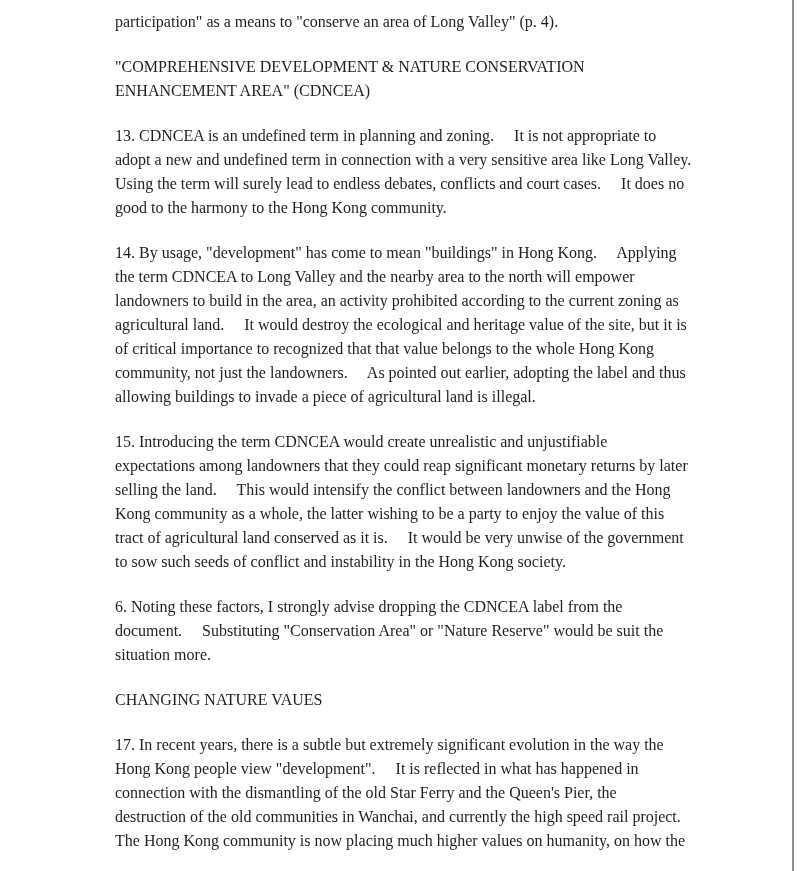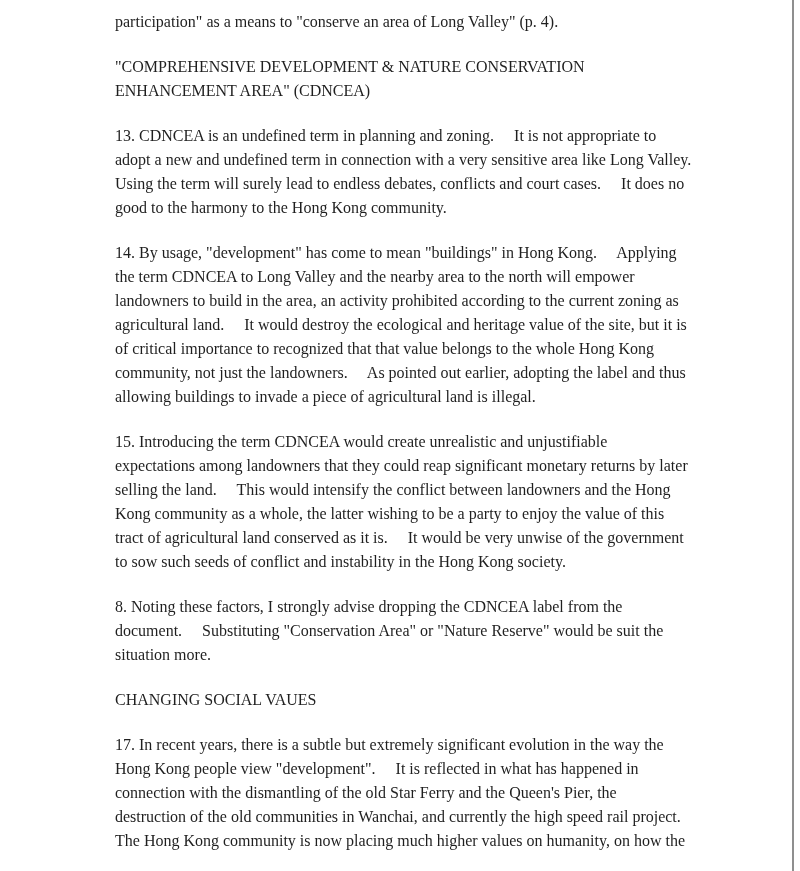--- a/index.html
+++ b/index.html
@@ -57,24 +57,24 @@
 agricultural land.     It would destroy the ecological and heritage value of the site, but it is
 of critical importance to recognized that that value belongs to the whole Hong Kong
 community, not just the landowners.     As pointed out earlier, adopting the label and thus
 allowing buildings to invade a piece of agricultural land is illegal.</p>
     <p class="body">15. Introducing the term CDNCEA would create unrealistic and unjustifiable
 expectations among landowners that they could reap significant monetary returns by later
 selling the land.     This would intensify the conflict between landowners and the Hong
 Kong community as a whole, the latter wishing to be a party to enjoy the value of this
 tract of agricultural land conserved as it is.     It would be very unwise of the government
 to sow such seeds of conflict and instability in the Hong Kong society.</p>
-    <p class="body">8. Noting these factors, I strongly advise dropping the CDNCEA label from the
+    <p class="body">6. Noting these factors, I strongly advise dropping the CDNCEA label from the
 document.     Substituting "Conservation Area" or "Nature Reserve" would be suit the
 situation more.</p>
-    <p class="heading">CHANGING SOCIAL VAUES</p>
+    <p class="heading">CHANGING NATURE VAUES</p>
     <p class="body">17. In recent years, there is a subtle but extremely significant evolution in the way the
 Hong Kong people view "development".     It is reflected in what has happened in
 connection with the dismantling of the old Star Ferry and the Queen's Pier, the
 destruction of the old communities in Wanchai, and currently the high speed rail project.
 The Hong Kong community is now placing much higher values on humanity, on how the</p>
   </div>
 
 <div class="right-edge" style="background: rgb(143, 143, 143);"></div>
 
 </body></html>

